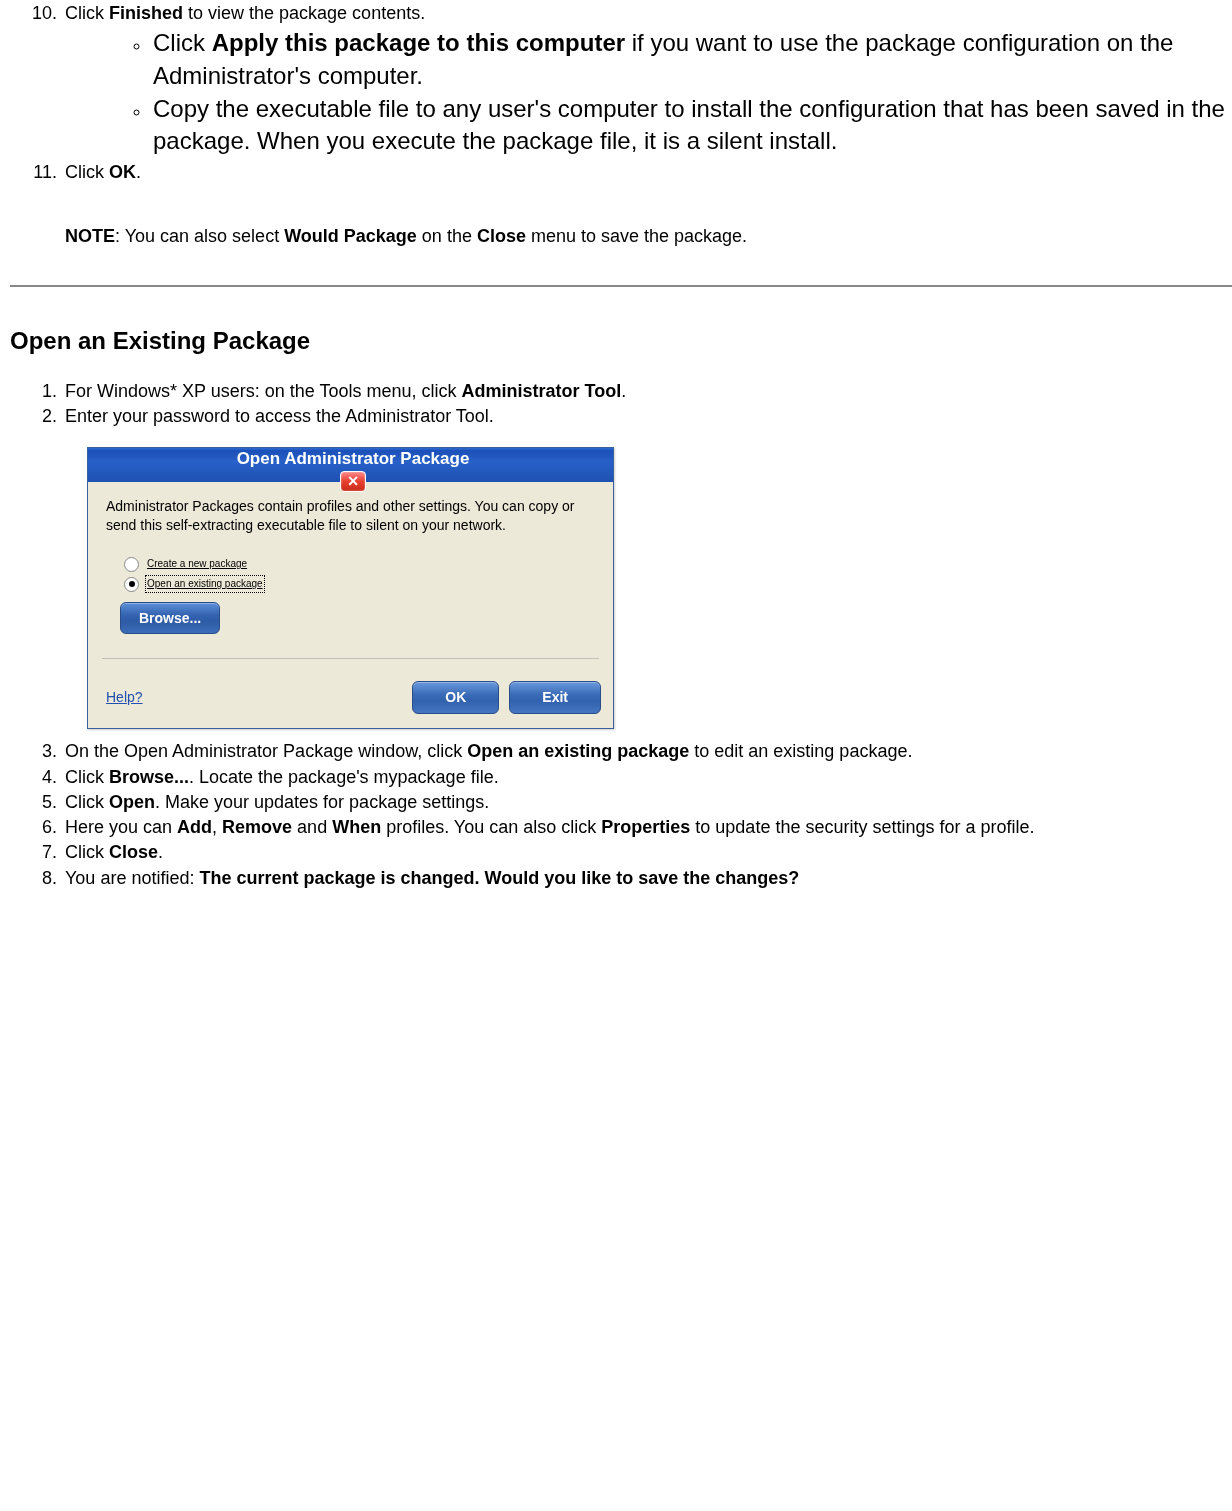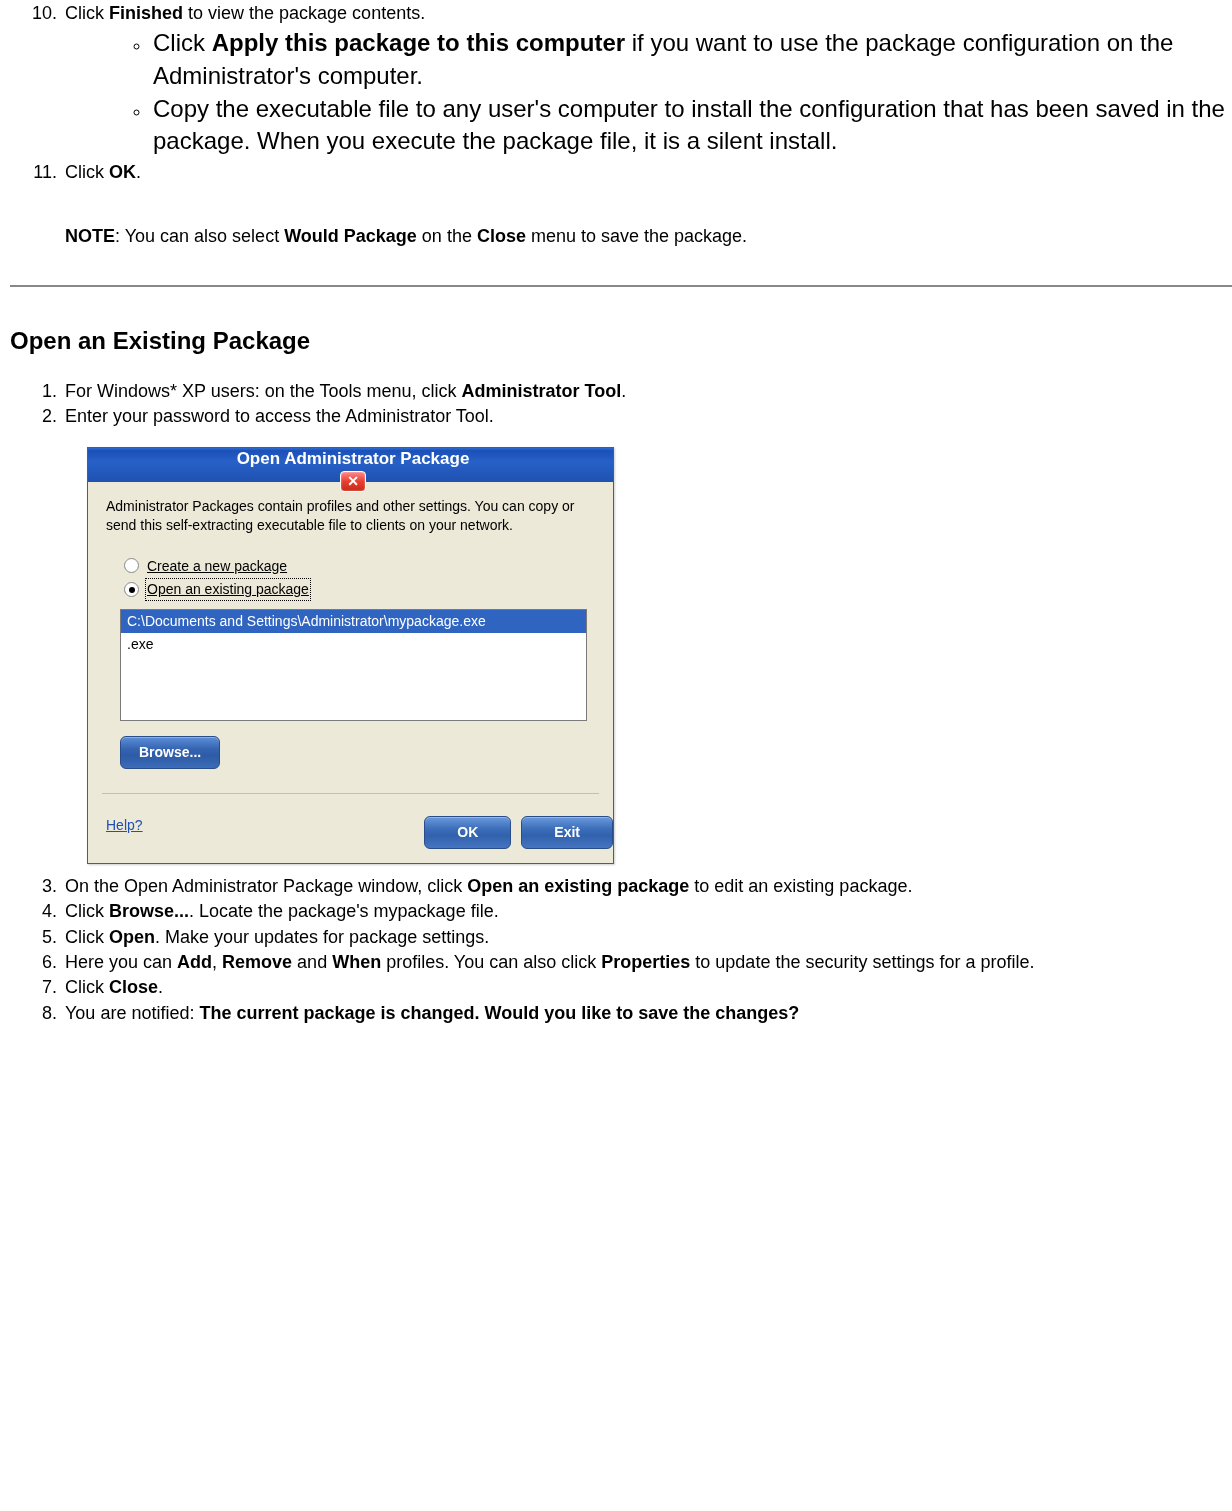--- a/index.html
+++ b/index.html
@@ -94,21 +94,21 @@
       line-height: 1.35;
     }
     .radio-group {
       margin-left: 18px;
       margin-bottom: 10px;
     }
     .radio-option {
       display: flex;
       align-items: center;
       margin: 5px 0;
-      font-size: 14px;
+      font-size: 10px;
     }
     .radio-circle {
       width: 13px;
       height: 13px;
       border: 1px solid #888;
       border-radius: 50%;
       background: #fff;
       margin-right: 8px;
       display: inline-flex;
       align-items: center;
@@ -151,23 +151,23 @@
       color: #fff;
       border: 1px solid #2a4c88;
       border-radius: 6px;
       padding: 6px 18px;
       font-size: 14px;
       font-weight: bold;
       box-shadow: inset 0 1px 0 rgba(255,255,255,0.3);
     }
     .dialog-footer {
       background: #ece9d8;
-      padding: 10px 0 14px 14px;
-      display: flex;
-      align-items: flex-start;
+      padding: 10px 12px 14px 14px;
+      display: flex;
+      align-items: center;
     }
     .help-link {
       color: #2050b0;
       font-size: 14px;
       text-decoration: underline;
       margin-right: auto;
       margin-left: 4px;
     }
     .footer-separator {
       border-top: 1px solid #c0c0b8;
@@ -225,35 +225,31 @@
 
   <div class="screenshot">
     <div class="dialog">
       <div class="titlebar">
         <span>Open Administrator Package</span>
         <div class="close-btn">
           <span>✕</span>
         </div>
       </div>
       <div class="dialog-body">
-        <div class="description">Administrator Packages contain profiles and other settings. You can copy or send this self-extracting executable file to clients on your network.</div>
+        <div class="description">Administrator Packages contain profiles and other settings. You can copy or send this self-extracting executable file to silent on your network.</div>
         <div class="radio-group">
           <div class="radio-option">
             <span class="radio-circle"></span>
             <span class="radio-label">Create a new package</span>
           </div>
           <div class="radio-option focused">
             <span class="radio-circle selected"></span>
             <span class="radio-label">Open an existing package</span>
           </div>
         </div>
-        <div class="file-list">
-          <div class="file-row selected">C:\Documents and Settings\Administrator\mypackage.exe</div>
-          <div class="file-row">.exe</div>
-        </div>
         <div class="browse-btn">Browse...</div>
         <div class="footer-separator"></div>
       </div>
       <div class="dialog-footer">
         <span class="help-link">Help?</span>
         <span class="footer-btn">OK</span>
         <span class="footer-btn">Exit</span>
       </div>
     </div>
   </div>

